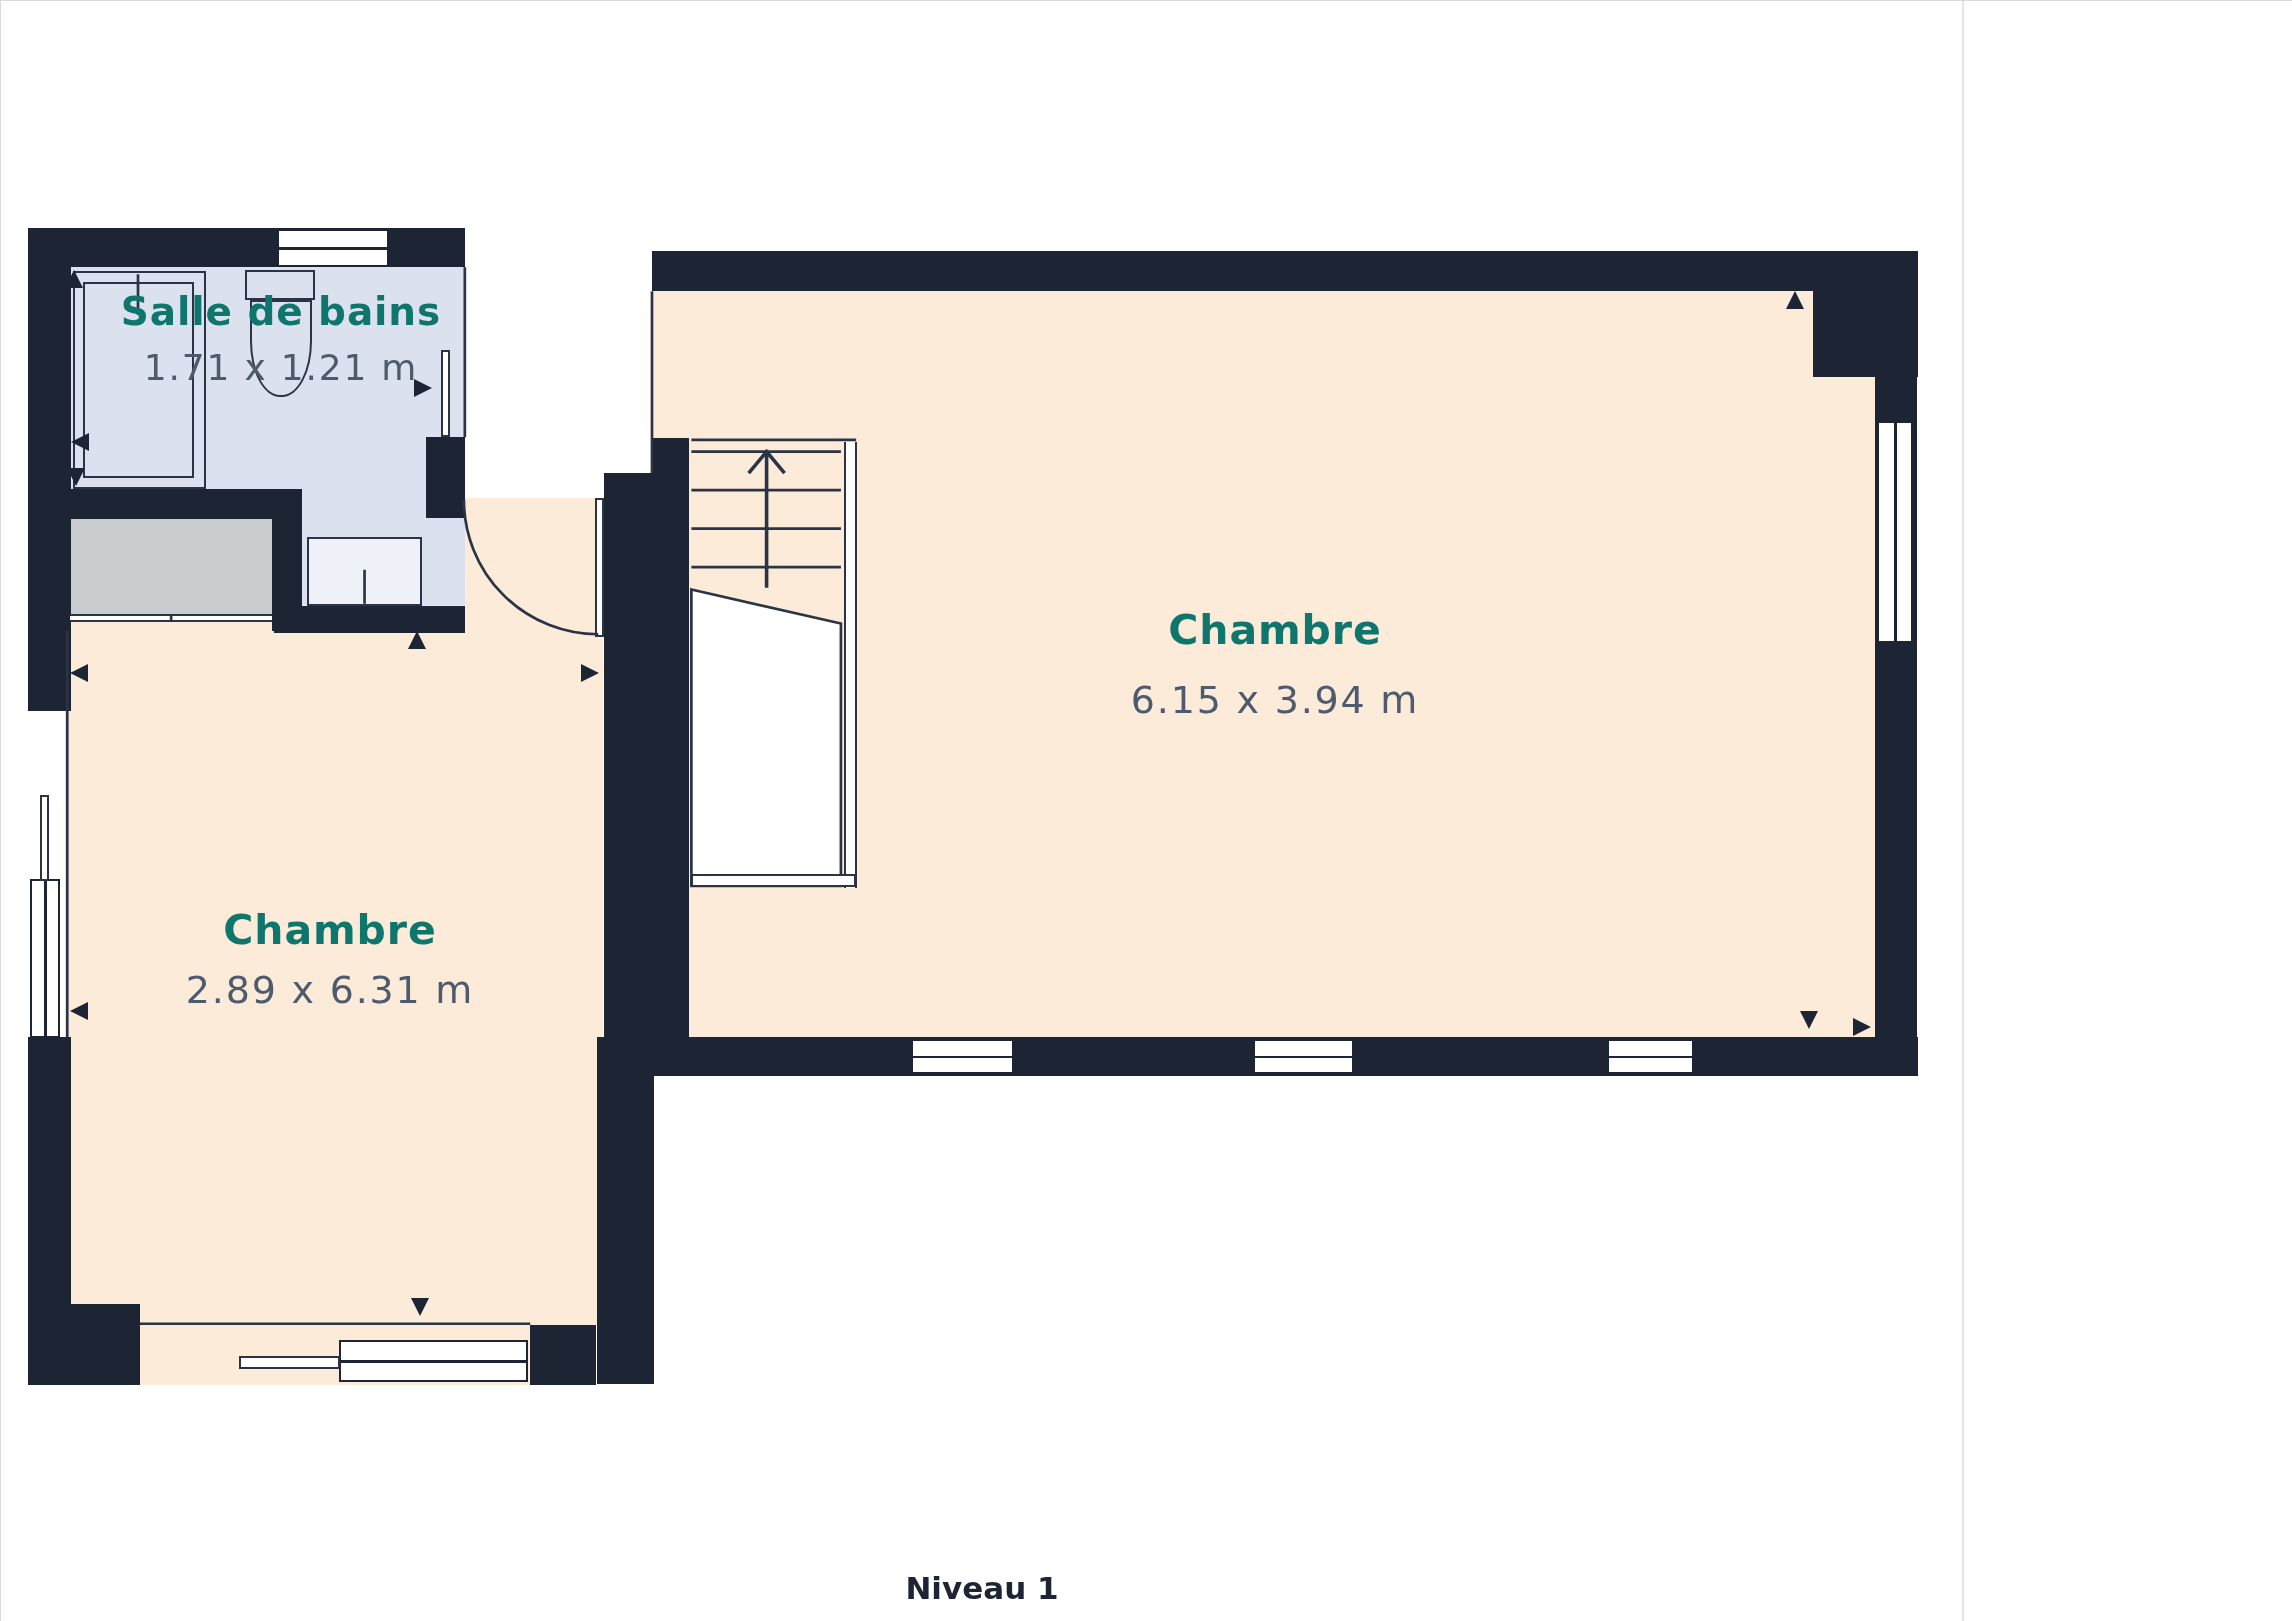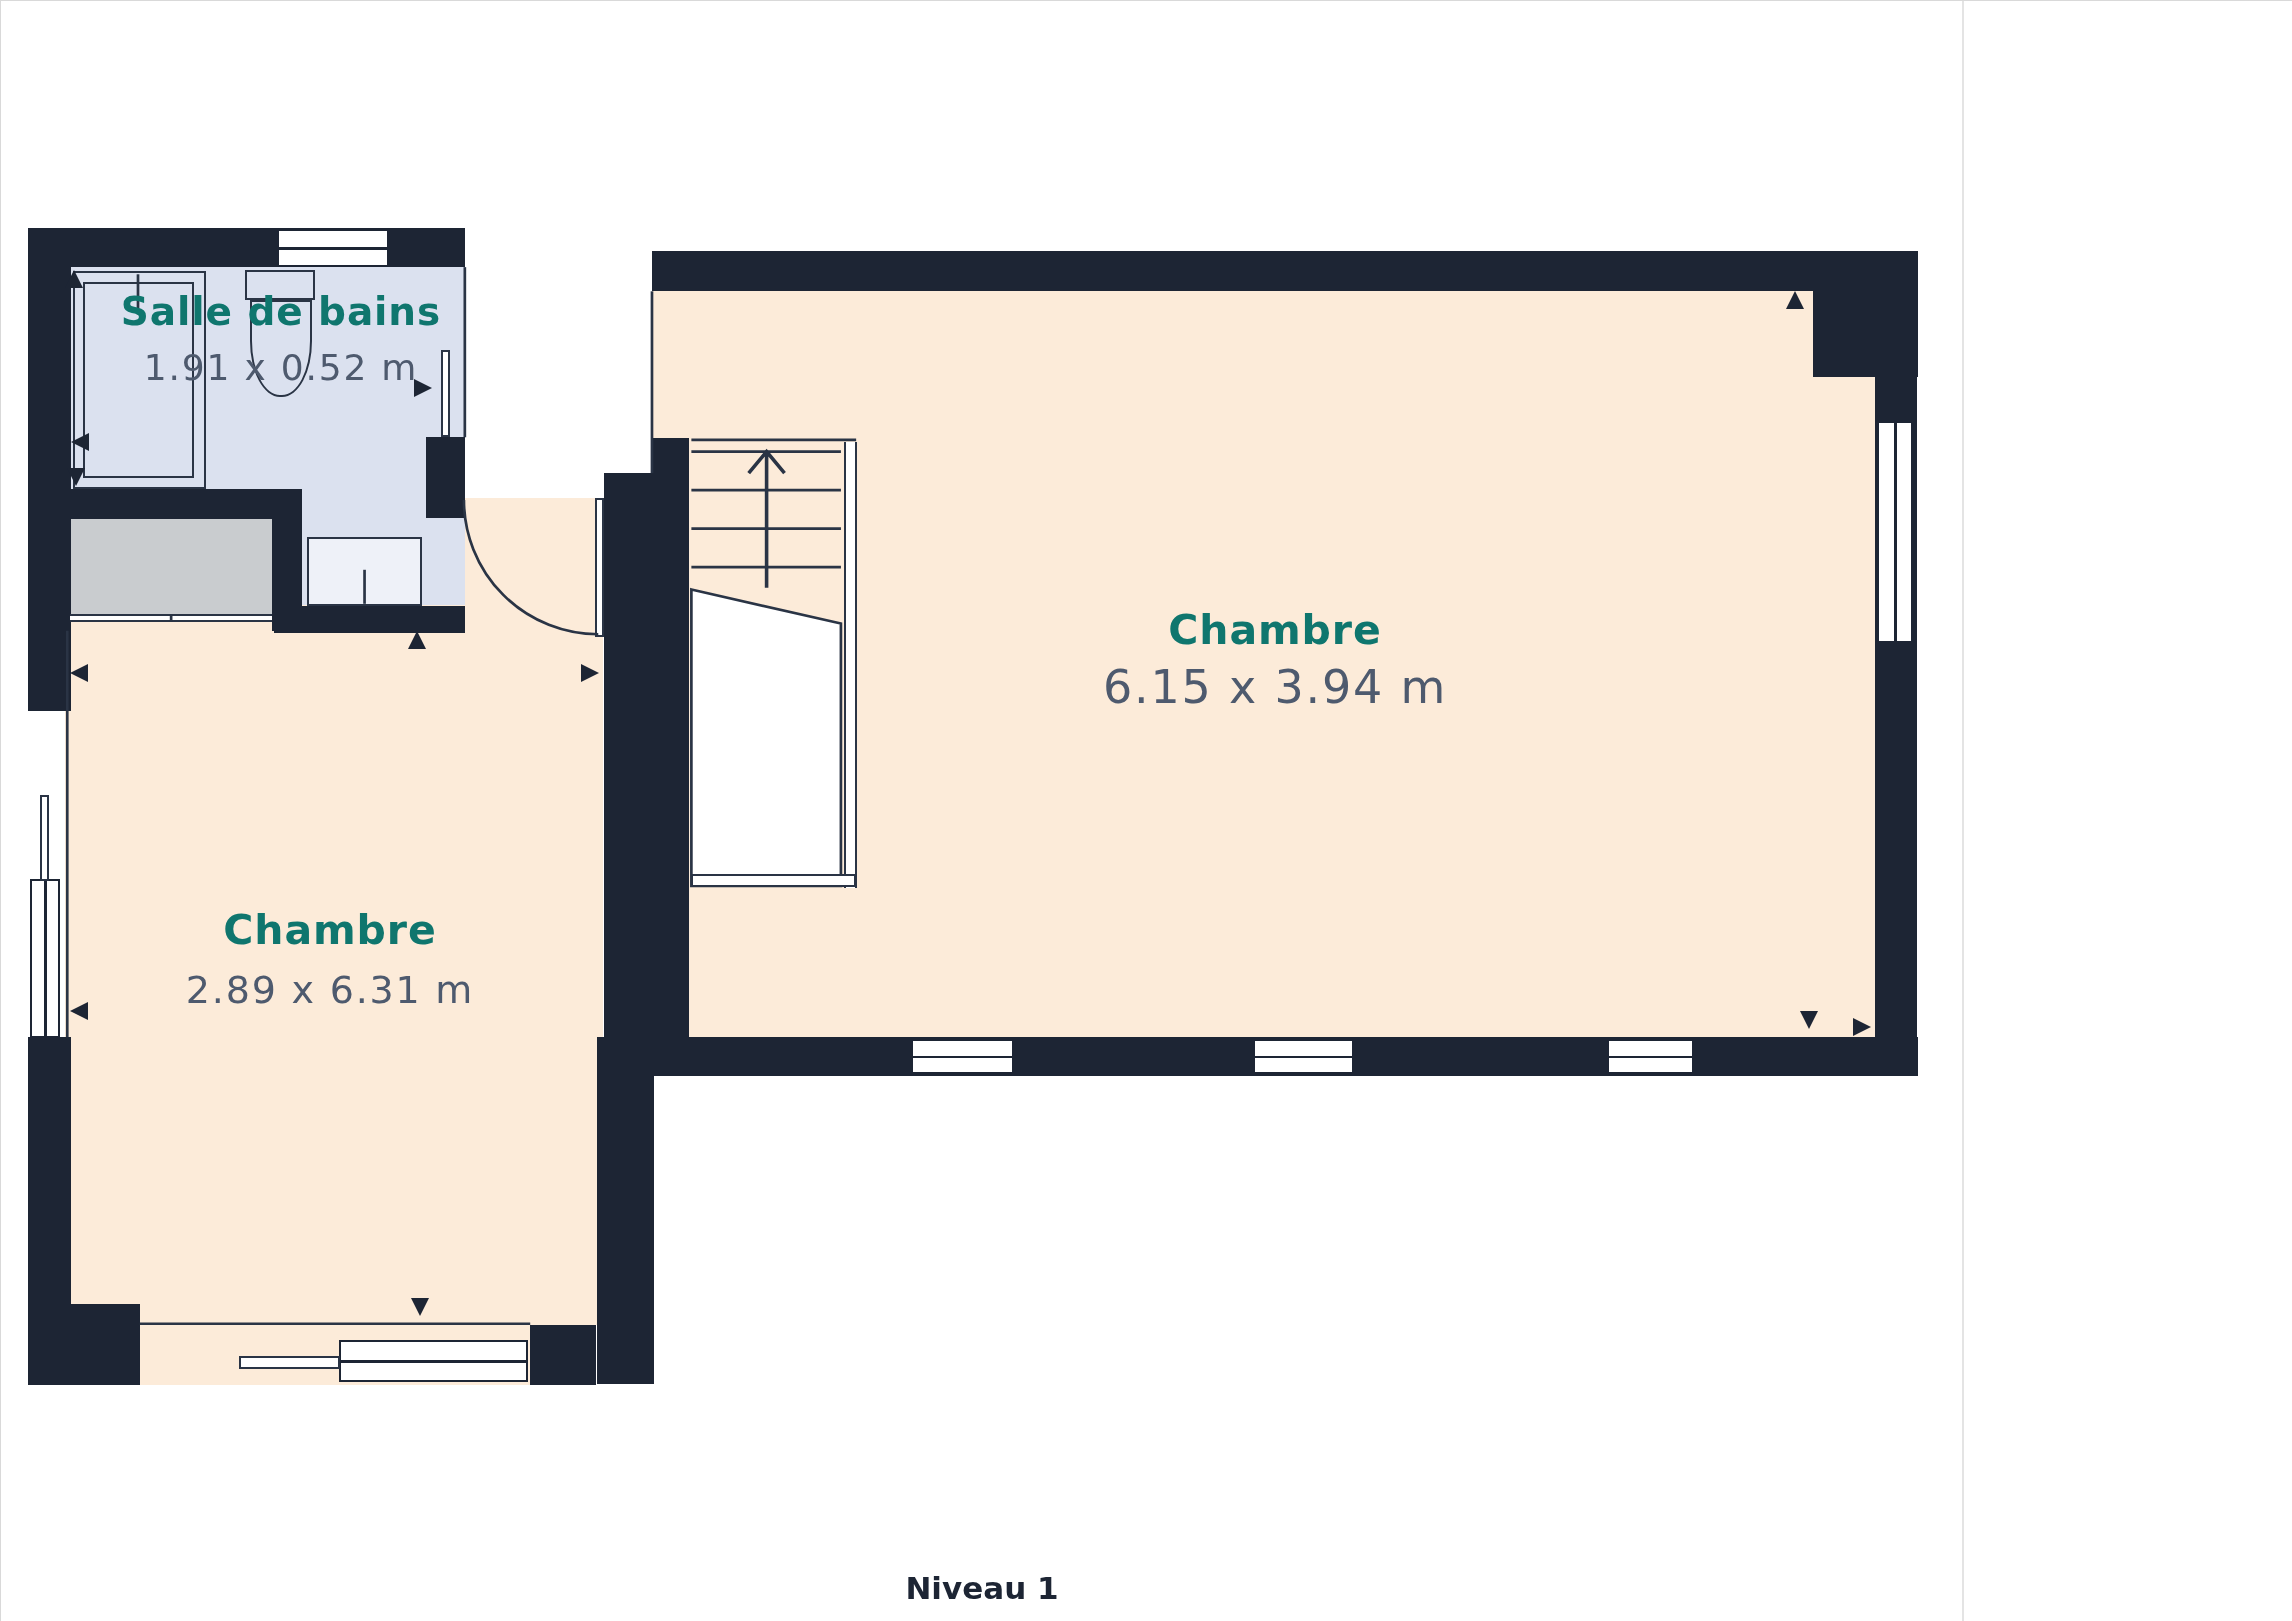--- a/index.html
+++ b/index.html
@@ -125,25 +125,25 @@
     <div class="tri left" style="left:69px;top:663px;"></div>
     <div class="tri left" style="left:69px;top:1001px;"></div>
     <div class="tri down" style="left:410px;top:1297px;"></div>
     <div class="tri right" style="left:580px;top:663px;"></div>
     <div class="tri up" style="left:1785px;top:290px;"></div>
     <div class="tri down" style="left:1799px;top:1010px;"></div>
     <div class="tri right" style="left:1852px;top:1017px;"></div>
 
     <div class="room-label" style="left:280px;top:288px;">
       <div class="room-title" style="font-size:39px;">Salle de bains</div>
-      <div class="room-dims" style="font-size:36px;margin-top:12.5px;">1.91 x 0.52 m</div>
+      <div class="room-dims" style="font-size:36px;margin-top:12.5px;">1.71 x 1.21 m</div>
     </div>
     <div class="room-label" style="left:1274px;top:605px;">
       <div class="room-title" style="font-size:41px;">Chambre</div>
-      <div class="room-dims" style="font-size:46px;margin-top:6px;">6.15 x 3.94 m</div>
+      <div class="room-dims" style="font-size:38px;margin-top:24px;">6.15 x 3.94 m</div>
     </div>
     <div class="room-label" style="left:329px;top:905px;">
       <div class="room-title" style="font-size:41px;">Chambre</div>
       <div class="room-dims" style="font-size:38px;margin-top:14.3px;">2.89 x 6.31 m</div>
     </div>
 
     <div class="level-label" style="left:981px;top:1569px;">Niveau 1</div>
   </div>
 
   <div class="v-divider"></div>

